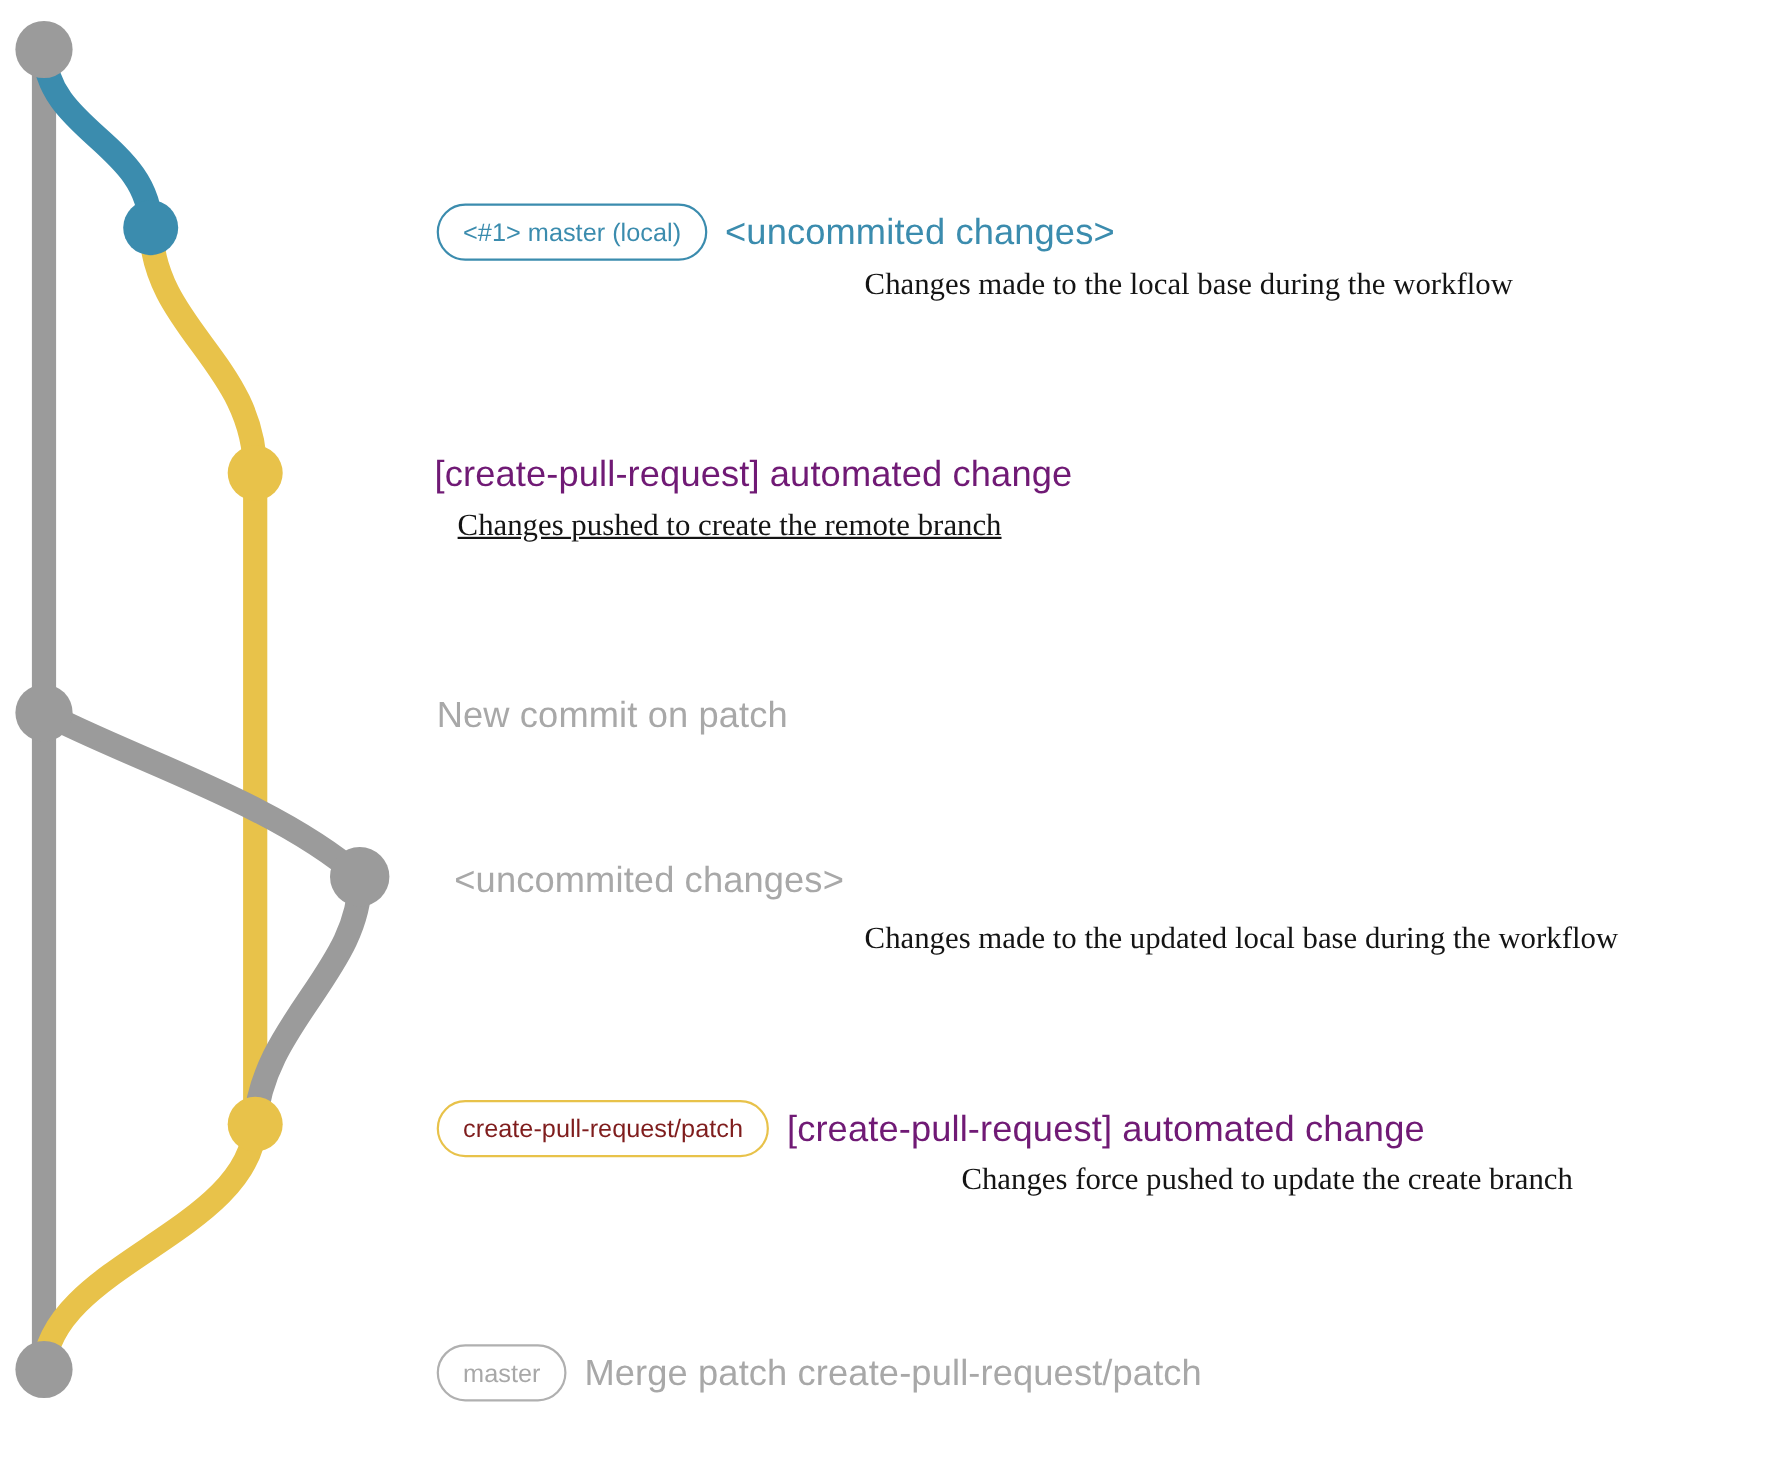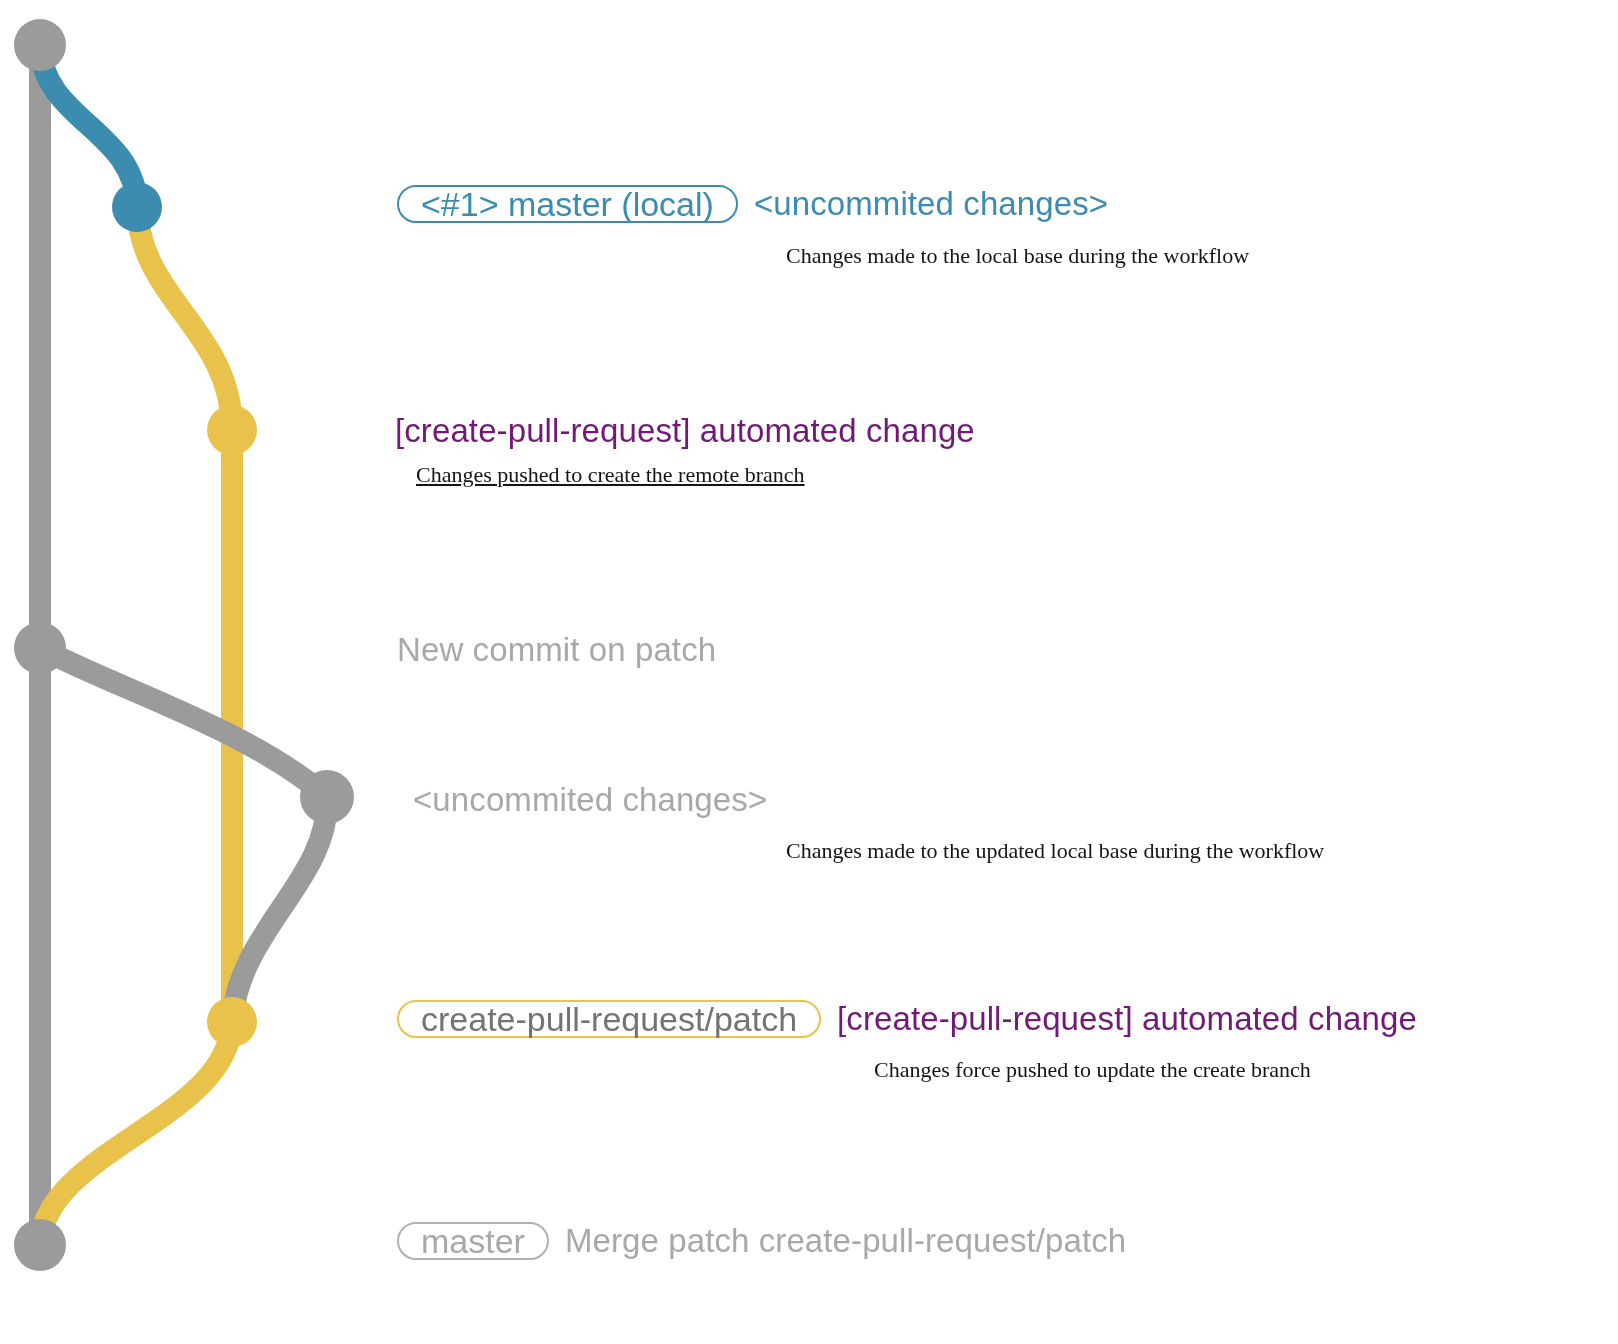--- a/index.html
+++ b/index.html
@@ -48,49 +48,49 @@
   }
   .commit-title.gray   { color: #a8a8a8; }
   .commit-title.yellow { color: #701a75; }
   .commit-title.blue   { color: #3b8cae; }
 
   
   .ref-badge {
     display: inline-flex;
     align-items: center;
     justify-content: center;
-    height: 38px;
+    height: 52px;
     padding: 0 22px;
     border-radius: 26px;
     border: 2px solid #b0b0b0;
     color: #a8a8a8;
-    font-size: 34px;
+    font-size: 23px;
     box-sizing: border-box;
     background: transparent;
   }
   .ref-badge.blue {
     border-color: #3b8cae;
     color: #3b8cae;
   }
   .ref-badge.yellow {
     border-color: #e8c24a;
-    color: #737373;
+    color: #7f1d1d;
   }
   .ref-badge.gray {
     border-color: #b0b0b0;
     color: #a8a8a8;
   }
 
   .badge-gap { width: 16px; }
 
   
   .desc {
     position: absolute;
     font-family: "Liberation Serif", serif;
-    font-size: 22px;
+    font-size: 28px;
     color: #141414;
     white-space: nowrap;
   }
 </style>
 </head>
 <body>
 
 <svg id="graph-canvas" viewBox="0 0 1618 1344" width="1618" height="1344" xmlns="http://www.w3.org/2000/svg">
 
   <path d="M 40 45 L 40 1245" stroke="#9b9b9b" stroke-width="22" fill="none" stroke-linecap="round"></path>

